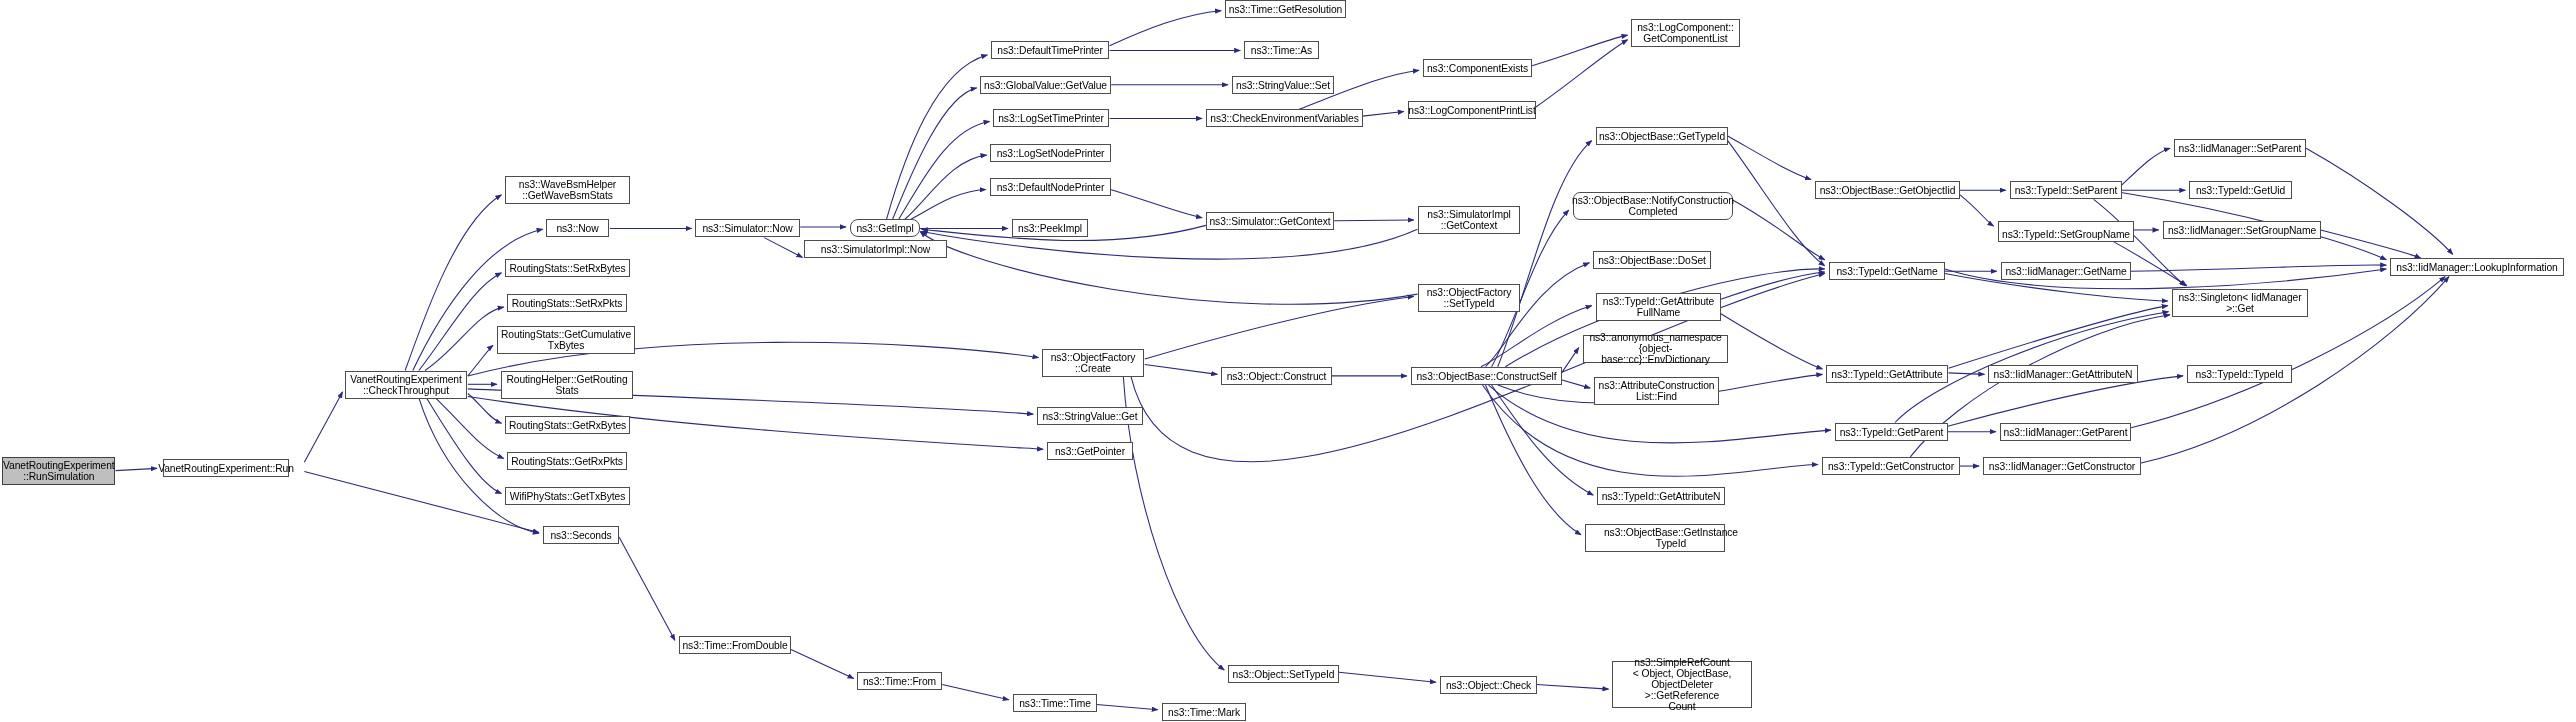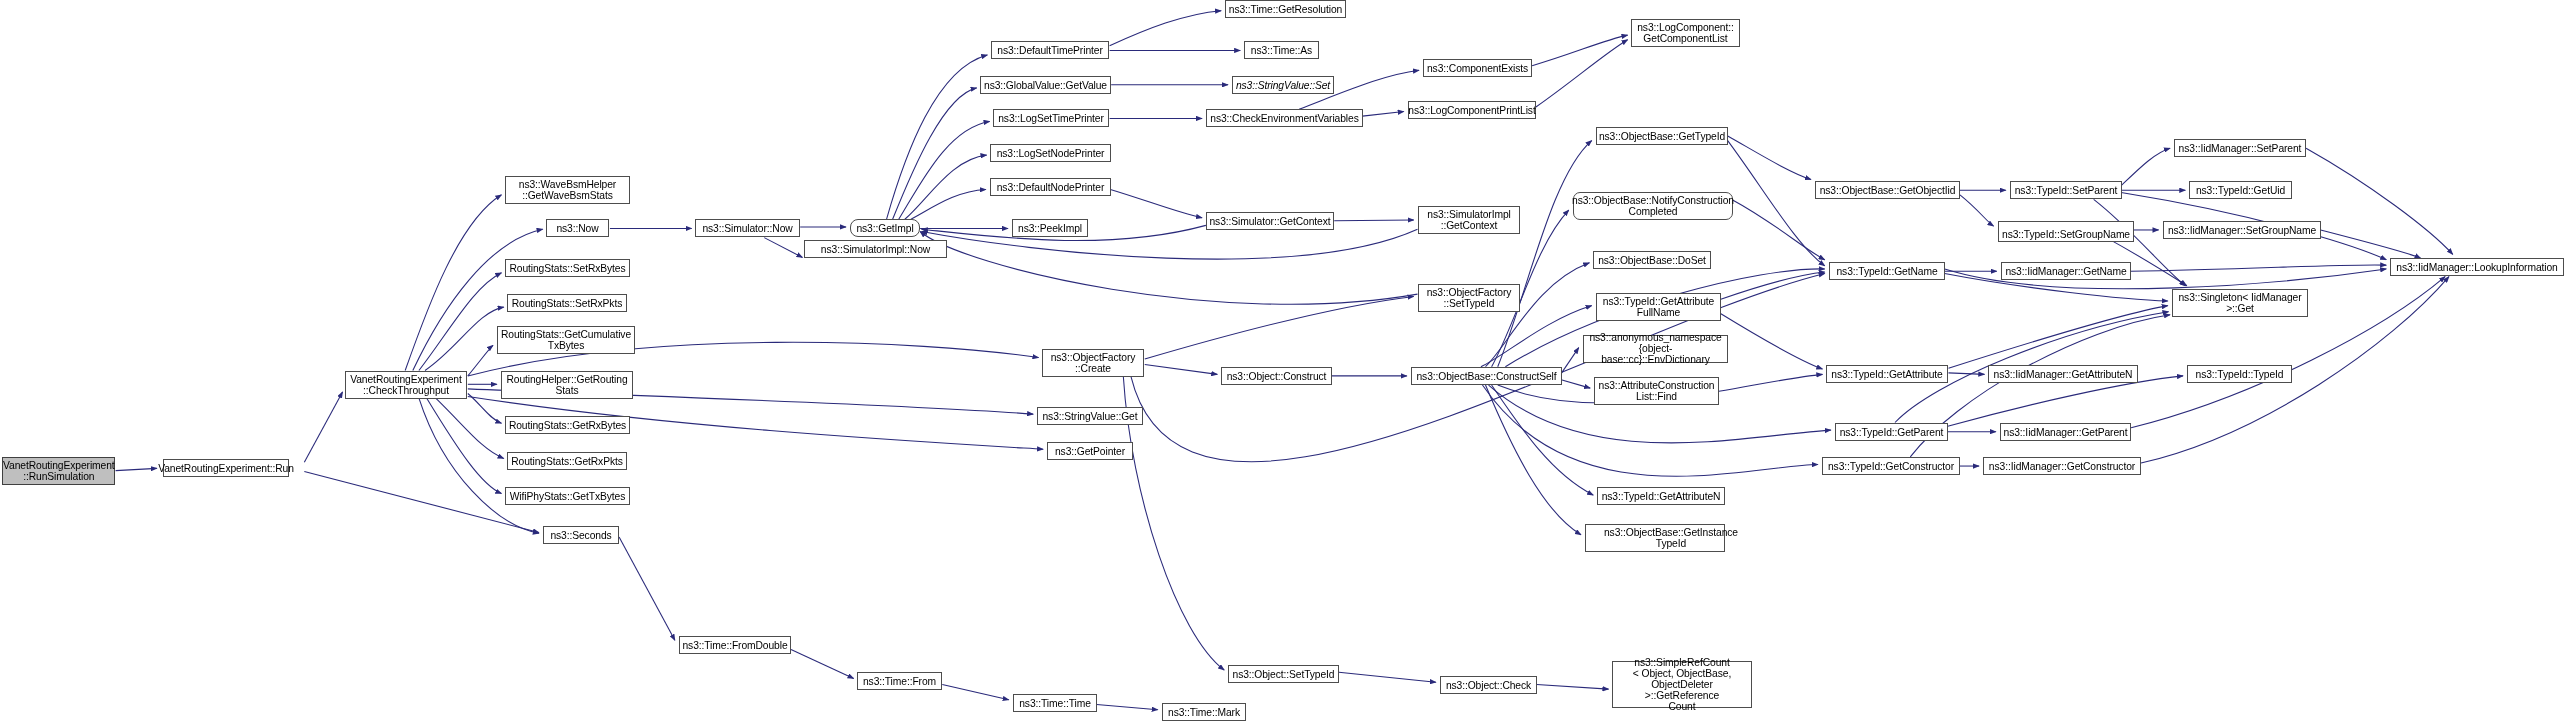--- a/index.html
+++ b/index.html
@@ -153,21 +153,21 @@
       <div class="node" style="left: 804px; top: 240px; width: 143px; height: 18.3px;"><span>ns3::SimulatorImpl::Now</span></div>
       <div class="node" style="left: 850px; top: 219px; width: 70px; height: 18.3px; border-radius: 8px;"><span>ns3::GetImpl</span></div>
       <div class="node" style="left: 991px; top: 41px; width: 118px; height: 18.3px;"><span>ns3::DefaultTimePrinter</span></div>
       <div class="node" style="left: 980px; top: 76px; width: 131px; height: 18.3px;"><span>ns3::GlobalValue::GetValue</span></div>
       <div class="node" style="left: 993px; top: 109px; width: 116px; height: 18.3px;"><span>ns3::LogSetTimePrinter</span></div>
       <div class="node" style="left: 990px; top: 144px; width: 121px; height: 18.3px;"><span>ns3::LogSetNodePrinter</span></div>
       <div class="node" style="left: 990px; top: 178px; width: 121px; height: 18.3px;"><span>ns3::DefaultNodePrinter</span></div>
       <div class="node" style="left: 1012px; top: 219px; width: 76px; height: 18.3px;"><span>ns3::PeekImpl</span></div>
       <div class="node" style="left: 1225px; top: 0px; width: 121px; height: 18.3px;"><span>ns3::Time::GetResolution</span></div>
       <div class="node" style="left: 1244px; top: 41px; width: 75px; height: 18.3px;"><span>ns3::Time::As</span></div>
-      <div class="node" style="left: 1232px; top: 76px; width: 102px; height: 18.3px; font-style: italic;"><span>ns3::StringValue::Set</span></div>
+      <div class="node" style="left: 1232px; top: 76px; width: 102px; height: 18.3px;"><span>ns3::StringValue::Set</span></div>
       <div class="node" style="left: 1206px; top: 109px; width: 157px; height: 18.3px;"><span>ns3::CheckEnvironmentVariables</span></div>
       <div class="node" style="left: 1423px; top: 59px; width: 109px; height: 18.3px;"><span>ns3::ComponentExists</span></div>
       <div class="node" style="left: 1408px; top: 101px; width: 128px; height: 18.3px;"><span>ns3::LogComponentPrintList</span></div>
       <div class="node" style="left: 1631px; top: 19px; width: 109px; height: 27.5px;"><span>ns3::LogComponent::
 GetComponentList</span></div>
       <div class="node" style="left: 1206px; top: 212px; width: 128px; height: 18.3px;"><span>ns3::Simulator::GetContext</span></div>
       <div class="node" style="left: 1418px; top: 206px; width: 102px; height: 27.5px;"><span>ns3::SimulatorImpl
 ::GetContext</span></div>
       <div class="node" style="left: 1418px; top: 284px; width: 102px; height: 27.5px;"><span>ns3::ObjectFactory
 ::SetTypeId</span></div>

